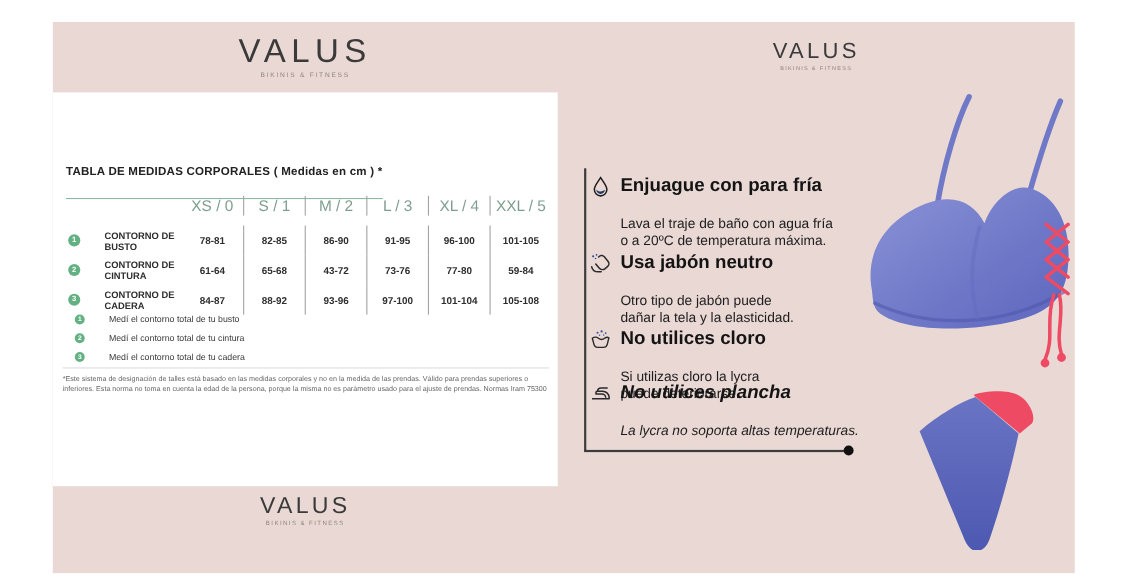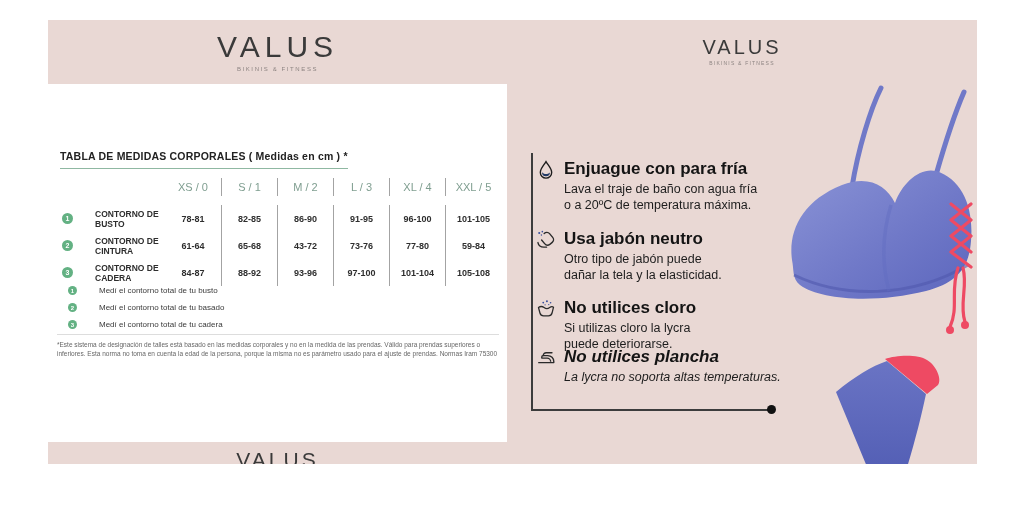--- a/index.html
+++ b/index.html
@@ -1,46 +1,46 @@
 <!DOCTYPE html>
 <html><head>
 <meta charset="utf-8">
 <style>
   * { margin:0; padding:0; box-sizing:border-box; }
   html,body { background:#ffffff; }
   body { font-family:"Liberation Sans", sans-serif; }
   .canvas { position:relative; width:1024px; height:523px; background:#ffffff; overflow:hidden; }
 
-  .pink { position:absolute; left:48px; top:20px; width:929px; height:444px;
+  .pink { position:absolute; left:48px; top:20px; width:929px; height:501px;
           background:#e9d8d4; overflow:hidden; }
 
   
   .logo { position:absolute; text-align:center; color:#333; }
   .logo-name { font-family:"Liberation Sans",sans-serif; color:#3a3a3a; }
   .logo-tag  { color:#8d8482; }
   .logo-top-left { left:0; top:10px; width:459px; }
   .logo-top-left .logo-name { font-size:30px; letter-spacing:5px; font-weight:400; }
   .logo-top-left .logo-tag  { font-size:6px; letter-spacing:1.6px; margin-top:2px; }
   .logo-right { left:459px; top:16px; width:470px; }
   .logo-right .logo-name { font-size:20px; letter-spacing:3px; }
   .logo-right .logo-tag  { font-size:5px; letter-spacing:1.2px; margin-top:1px; }
   .logo-bottom { left:0; top:428px; width:459px; }
   .logo-bottom .logo-name { font-size:21px; letter-spacing:3px; }
   .logo-bottom .logo-tag  { font-size:5.5px; letter-spacing:1.3px; margin-top:1px; }
 
   
   .panel { position:absolute; left:0; top:64px; width:459px; height:358px; background:#ffffff; }
   .tbl-title { position:absolute; left:12px; top:66px; font-size:10.5px; font-weight:700;
-               color:#222; letter-spacing:.2px; border-bottom:1.5px solid #8fb8a2; padding-bottom:6px; }
+               color:#222; letter-spacing:.2px; border-bottom:1.5px solid #8fb8a2; padding-bottom:18px; }
   .tbl-title .tnote { font-weight:700; }
 
   .grid { position:absolute; left:14px; top:94px;
           display:grid; grid-template-columns:103px repeat(6,56px); grid-auto-rows:27px; }
   .grid .hrow { height:18px; }
-  .th { display:flex; align-items:center; justify-content:center; font-size:11px; color:#7f9e90; height:18px; }
+  .th { display:flex; align-items:center; justify-content:center; font-size:14px; color:#7f9e90; height:18px; }
   .th.lbl { justify-content:flex-start; }
   .td { display:flex; align-items:center; justify-content:center; font-size:9px; font-weight:700; color:#2e2e2e; }
   .sep { border-left:1px solid #a3a3a3; }
   .tdl { display:flex; align-items:center; gap:22px; font-size:8.5px; font-weight:700; color:#2e2e2e; }
   .num-circle { width:11px; height:11px; min-width:11px; border-radius:50%; background:#63b183; color:#fff;
                 font-size:7px; font-weight:700; display:flex; align-items:center; justify-content:center; }
 
   .notes { position:absolute; left:20px; top:194px; }
   .note { display:flex; align-items:flex-end; gap:22px; height:17px; font-size:8px; color:#3a3a3a; }
   .note .num-circle { width:9px; height:9px; min-width:9px; font-size:6px; }
@@ -52,21 +52,21 @@
   .care-title { position:absolute; left:481px; top:103px; font-size:19.5px; font-weight:700; color:#141414; }
   .vline { position:absolute; left:483px; top:133px; width:1.5px; height:257px; background:#3c3c3c; }
   .hline { position:absolute; left:483px; top:389px; width:240px; height:1.5px; background:#3c3c3c; }
   .hdot  { position:absolute; left:719px; top:385px; width:9px; height:9px; border-radius:50%; background:#111; }
 
   .care-item { position:absolute; left:487px; width:290px; display:flex; gap:7px; }
   .care-item.i0 { top:138px; } .care-item.i1 { top:208px; }
   .care-item.i2 { top:277px; } .care-item.i3 { top:326px;font-style:italic; }
   .care-icon { width:22px; min-width:22px; height:22px; margin-top:1px; }
   .care-head { font-size:17px; font-weight:700; color:#141414; line-height:21px; }
-  .care-text { font-size:12.5px; color:#1d1d1d; line-height:16px; white-space:pre-line; margin-top:2px; }
+  .care-text { font-size:12.5px; color:#1d1d1d; line-height:16px; white-space:pre-line; margin-top:16px; }
 
   .bikini-svg { position:absolute; left:682px; top:35px; }
 </style>
 </head>
 <body>
 
 <div class="canvas">
   <div class="pink">
 
     <div class="logo logo-top-left">
@@ -134,21 +134,21 @@
         <div class="td sep">105-108</div>
       </div>
 
       <div class="notes">
         <div class="note">
           <span class="num-circle">1</span>
           <span>Medí el contorno total de tu busto</span>
         </div>
         <div class="note">
           <span class="num-circle">2</span>
-          <span>Medí el contorno total de tu basado</span>
+          <span>Medí el contorno total de tu cintura</span>
         </div>
         <div class="note">
           <span class="num-circle">3</span>
           <span>Medí el contorno total de tu cadera</span>
         </div>
       </div>
 
       <div class="disclaimer-wrap">
         <div class="disclaimer">*Este sistema de designación de talles está basado en las medidas corporales y no en la medida de las prendas. Válido para prendas superiores o inferiores. Esta norma no toma en cuenta la edad de la persona, porque la misma no es parámetro usado para el ajuste de prendas. Normas Iram 75300</div>
       </div>

